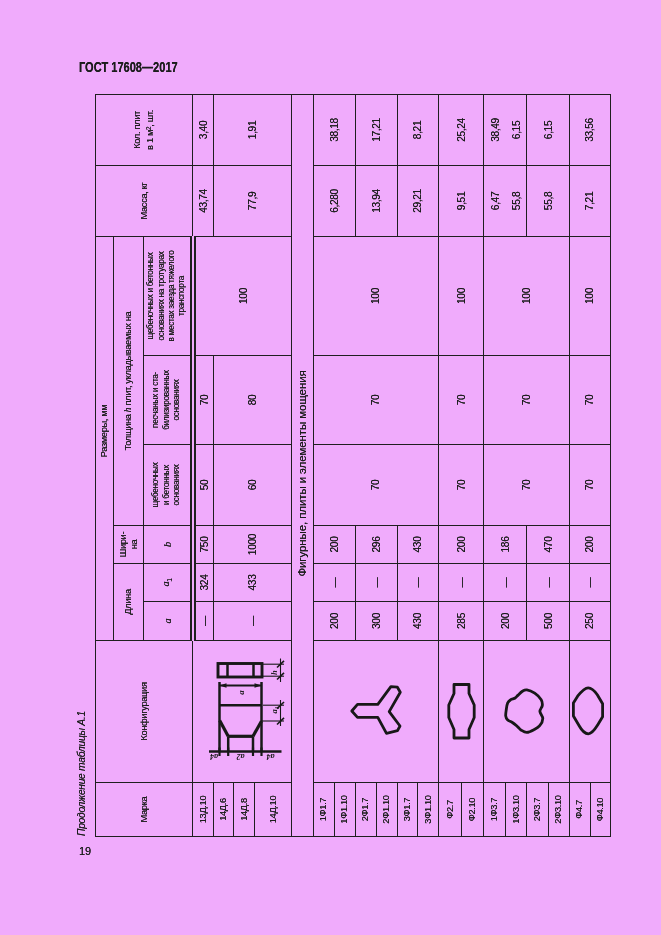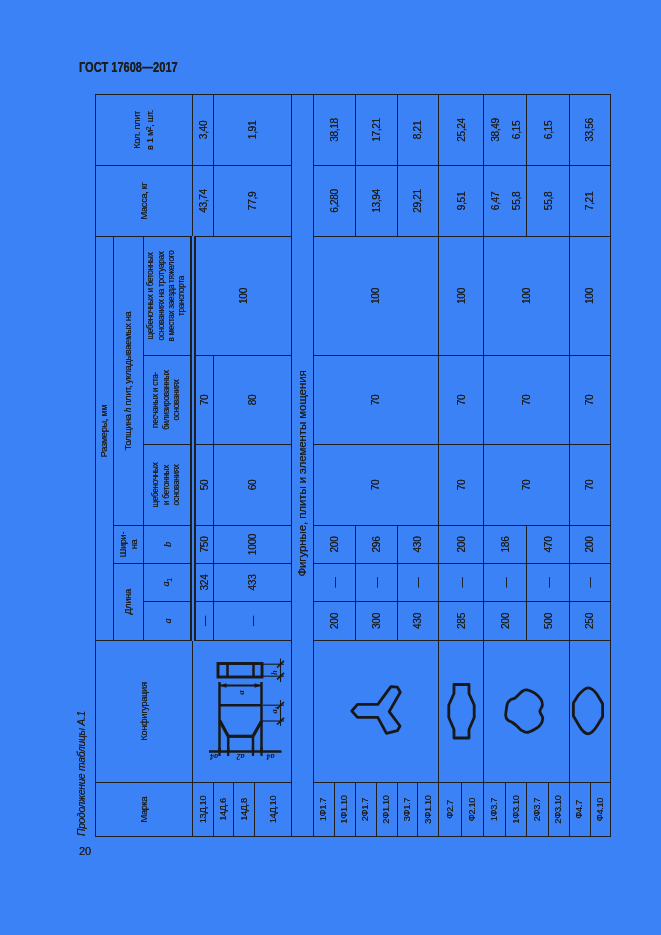--- a/index.html
+++ b/index.html
@@ -1,16 +1,16 @@
 <!DOCTYPE html>
 <html><head>
 <meta charset="utf-8">
 <style>
 html,body{margin:0;padding:0;background:#fff;}
-#page{position:relative;width:661px;height:935px;background:#3b82f6;overflow:hidden;
+#page{position:relative;width:661px;height:935px;background:#f0abfc;overflow:hidden;
   font-family:"Liberation Sans",sans-serif;color:#1c1c1c;}
 #page div{text-shadow:0 0 0.45px #2a2a2a;}
 #tblwrap{position:absolute;left:95px;top:837px;width:742px;height:516px;
   transform:rotate(-90deg);transform-origin:0 0;}
 table{border-collapse:collapse;table-layout:fixed;width:742px;height:516px;border:1.8px solid #1b1b1b;}
 td{border:1.4px solid #1f1f1f;text-align:center;vertical-align:middle;text-shadow:0 0 0.45px #2a2a2a;
   font-size:10.2px;line-height:11px;letter-spacing:-0.35px;padding:0;overflow:hidden;color:#1c1c1c;}
 td.hd{font-size:9.3px;}
 td.sm{font-size:8.2px;line-height:10.4px;letter-spacing:-0.3px;}
 td.mk{font-size:9.3px;}
@@ -21,21 +21,21 @@
 i{font-family:"Liberation Serif",serif;font-style:italic;}
 </style>
 </head>
 <body>
 <div id="page">
 
 <div style="position:absolute;left:79px;top:59px;font-weight:bold;font-size:14px;transform:scale(0.79,1);transform-origin:0 0;white-space:nowrap;">ГОСТ 17608—2017</div>
 
 <div style="position:absolute;left:76px;top:836px;transform:rotate(-90deg);transform-origin:0 0;font-style:italic;font-size:10.3px;letter-spacing:-0.3px;white-space:nowrap;">Продолжение таблицы А.1</div>
 
-<div style="position:absolute;left:79px;top:845px;font-size:11px;">20</div>
+<div style="position:absolute;left:79px;top:845px;font-size:11px;">19</div>
 
 <div id="tblwrap">
 <table>
 <colgroup>
 <col style="width:54px">
           <col style="width:142px">
           <col style="width:39px">
           <col style="width:38px">
           <col style="width:38px">
           <col style="width:81px">

